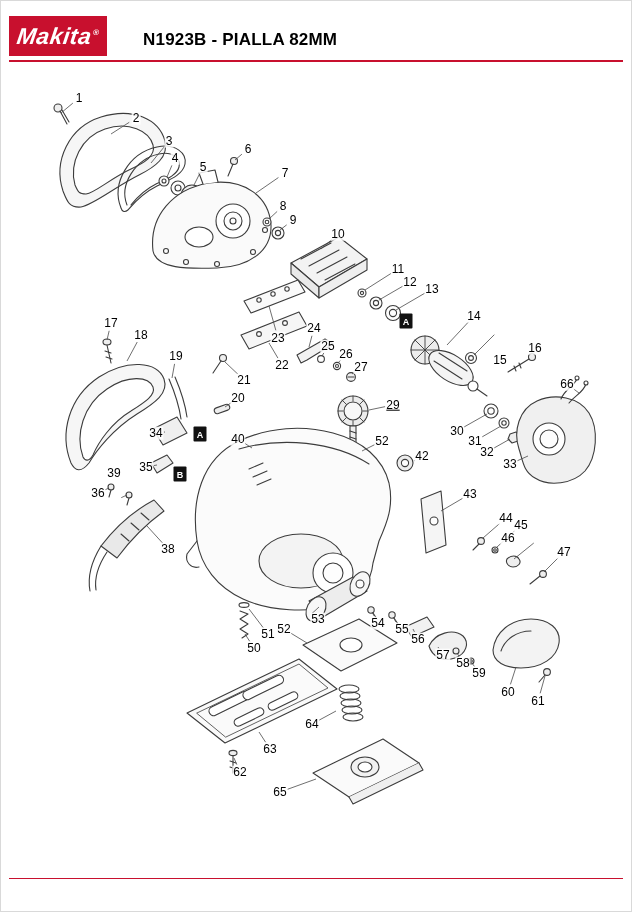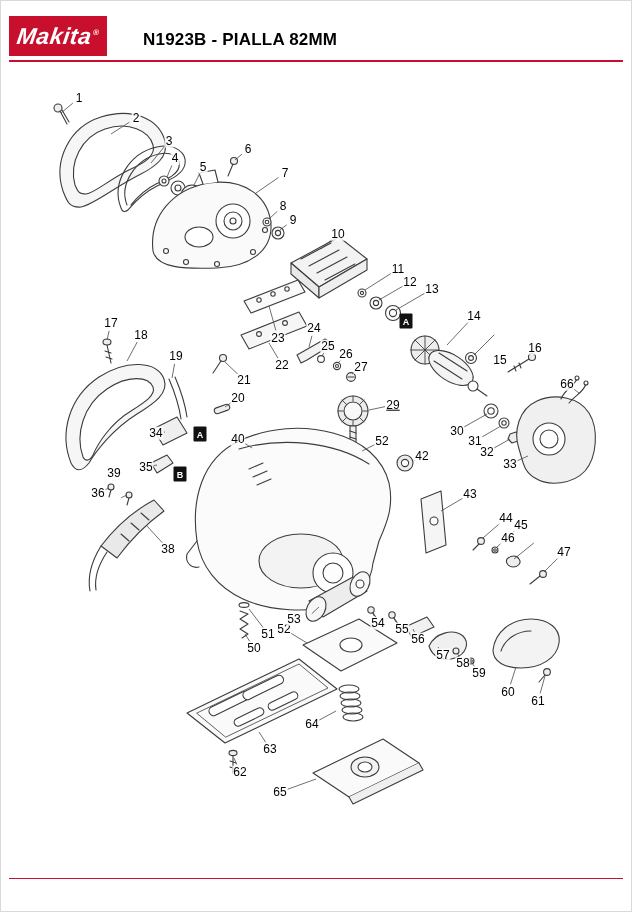--- a/index.html
+++ b/index.html
@@ -472,21 +472,21 @@
       <div class="callout" style="left: 381px; top: 440px;">52</div>
       <div class="callout" style="left: 421px; top: 455px;">42</div>
       <div class="callout" style="left: 469px; top: 493px;">43</div>
       <div class="callout" style="left: 505px; top: 517px;">44</div>
       <div class="callout" style="left: 520px; top: 524px;">45</div>
       <div class="callout" style="left: 507px; top: 537px;">46</div>
       <div class="callout" style="left: 563px; top: 551px;">47</div>
       <div class="callout" style="left: 253px; top: 647px;">50</div>
       <div class="callout" style="left: 267px; top: 633px;">51</div>
       <div class="callout" style="left: 283px; top: 628px;">52</div>
-      <div class="callout" style="left: 293px; top: 618px;">53</div>
+      <div class="callout" style="left: 317px; top: 618px;">53</div>
       <div class="callout" style="left: 377px; top: 622px;">54</div>
       <div class="callout" style="left: 401px; top: 628px;">55</div>
       <div class="callout" style="left: 417px; top: 638px;">56</div>
       <div class="callout" style="left: 442px; top: 654px;">57</div>
       <div class="callout" style="left: 462px; top: 662px;">58</div>
       <div class="callout" style="left: 478px; top: 672px;">59</div>
       <div class="callout" style="left: 507px; top: 691px;">60</div>
       <div class="callout" style="left: 537px; top: 700px;">61</div>
       <div class="callout" style="left: 239px; top: 771px;">62</div>
       <div class="callout" style="left: 269px; top: 748px;">63</div>

